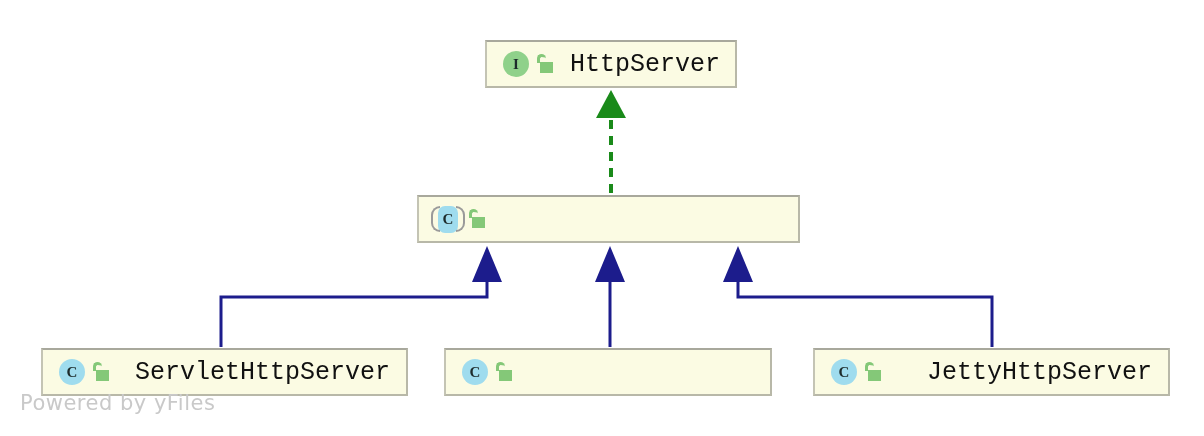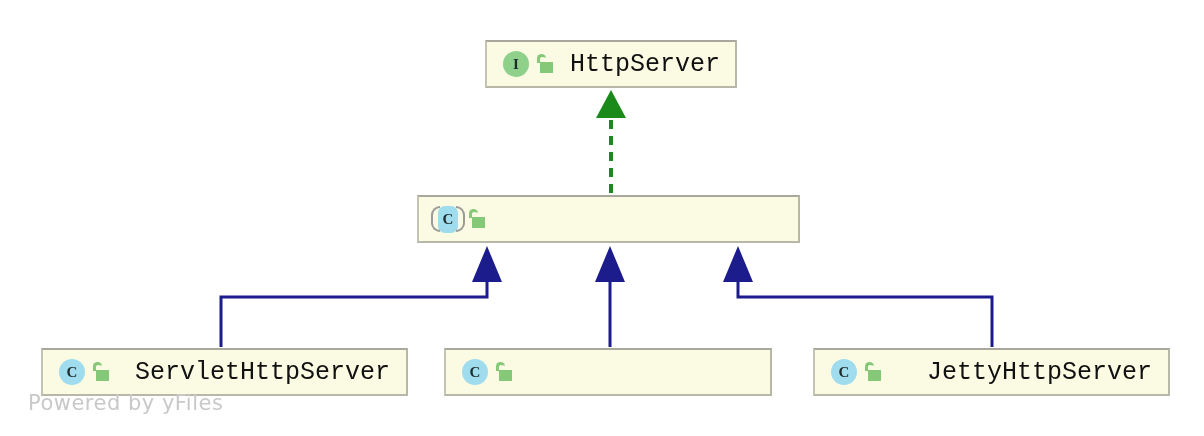--- a/index.html
+++ b/index.html
@@ -133,21 +133,21 @@
     color: #111111;
     letter-spacing: 0px;
     white-space: nowrap;
     margin-left: 14px;
     flex: 1 1 auto;
     text-align: right;
     padding-right: 16px;
   }
   #watermark {
     position: absolute;
-    left: 28px;
+    left: 20px;
     top: 391px;
     font-family: "DejaVu Sans", "Liberation Sans", sans-serif;
     font-size: 21px;
     color: #c9c9c9;
     letter-spacing: 0.5px;
     white-space: nowrap;
     z-index: 8;
   }
 </style>
 </head>

